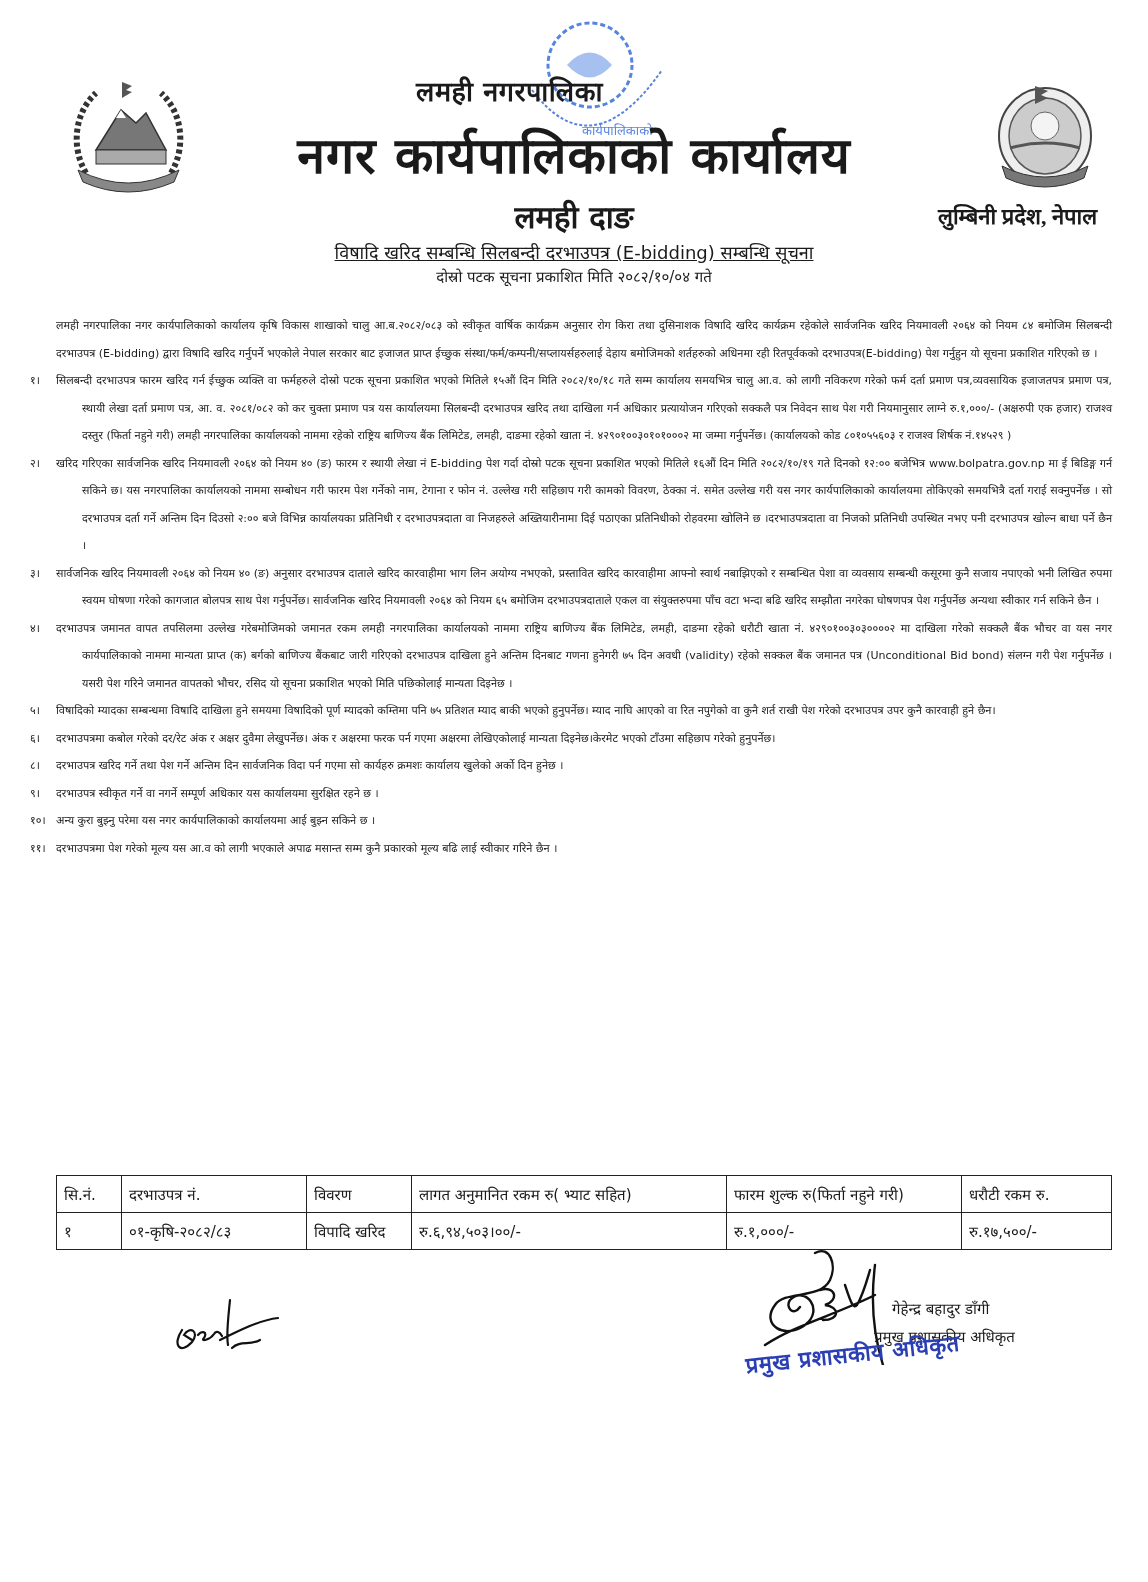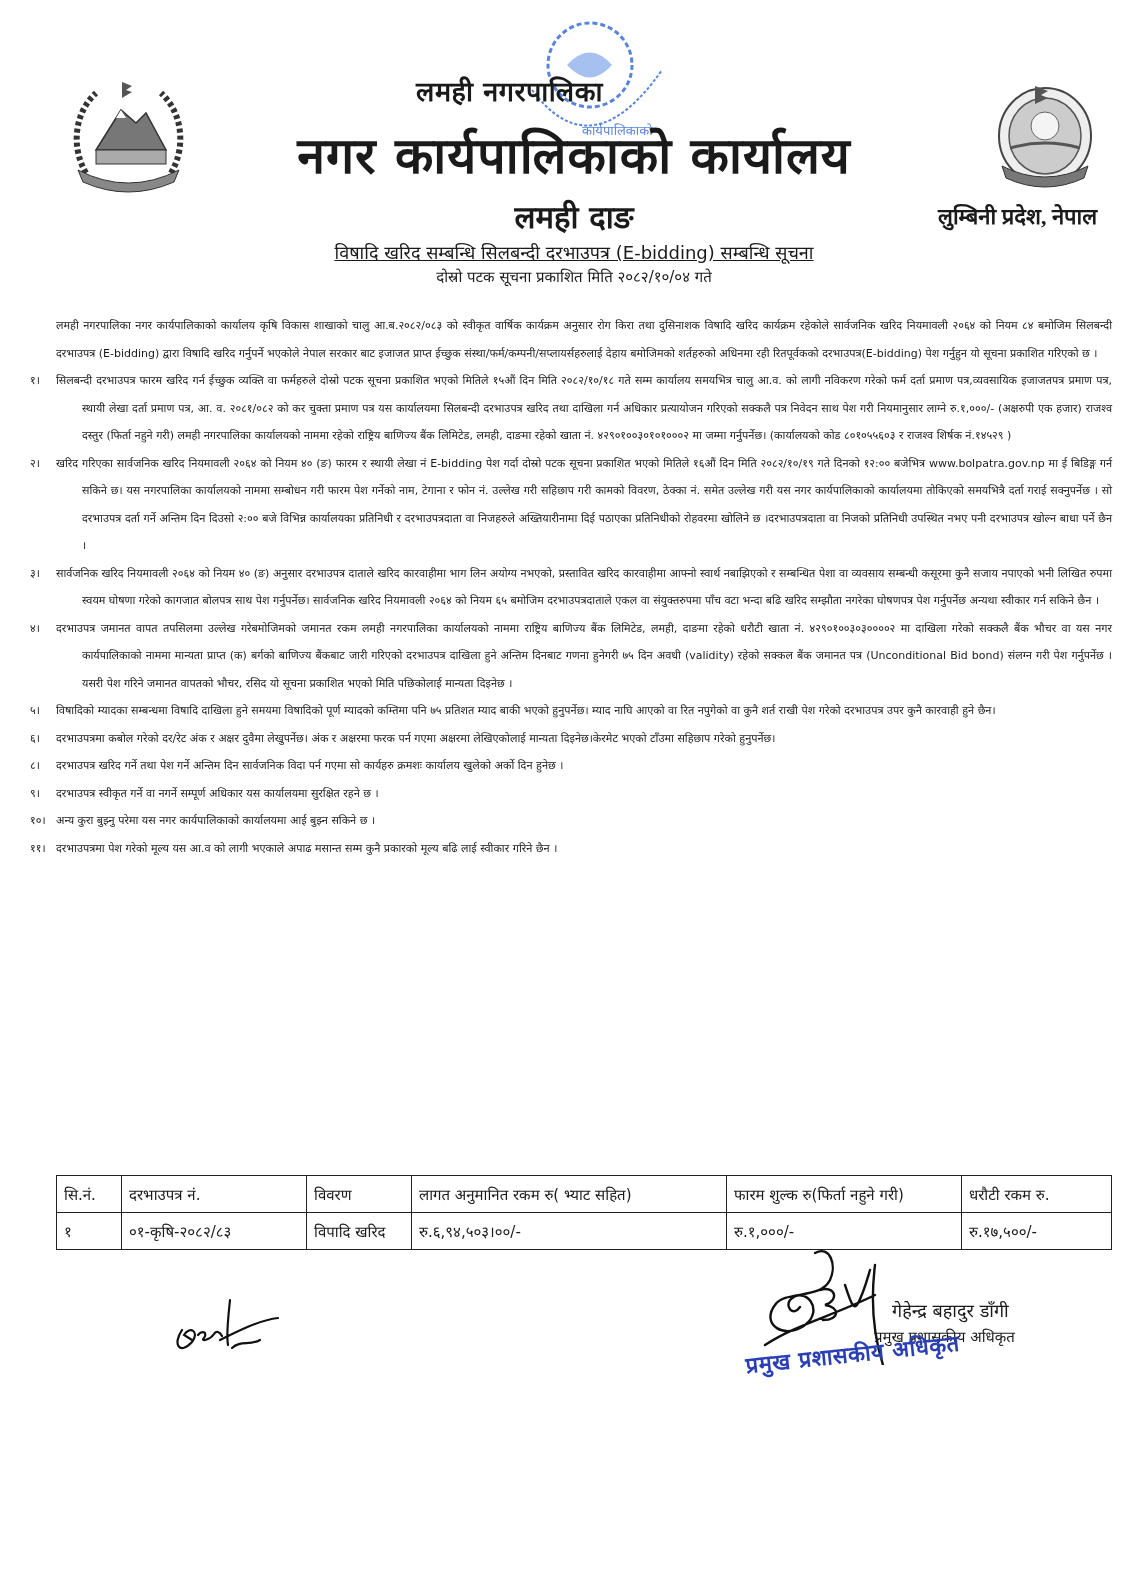--- a/index.html
+++ b/index.html
@@ -18,21 +18,21 @@
   .subject { left: 0; width: 1148px; top: 240px; text-align: center; font-size: 18px; font-weight: normal; text-decoration: underline; }
   .pubdate { left: 0; width: 1148px; top: 266px; text-align: center; font-size: 15px; }
   .content { left: 56px; top: 292px; width: 1056px; font-size: 11px; line-height: 27.5px; margin-top: 20px; }
   .intro { text-align: justify; text-indent: 0; margin: 0; }
   .cond { margin: 0; padding-left: 26px; text-indent: -26px; text-align: justify; }
   .cond .num { display: inline-block; min-width: 0; }
   table.tender { position: absolute; left: 56px; top: 1175px; width: 1056px; border-collapse: collapse; font-size: 15px; }
   table.tender th, table.tender td { border: 1.6px solid #222; padding: 4px 7px; text-align: left; font-weight: normal; height: 28px; }
   .sig-left { left: 170px; top: 1290px; width: 120px; height: 70px; }
   .sig-main { left: 745px; top: 1245px; width: 170px; height: 120px; }
-  .signer-name { left: 892px; top: 1298px; font-size: 18px; white-space: nowrap; }
+  .signer-name { left: 892px; top: 1298px; font-size: 15px; white-space: nowrap; }
   .signer-title { left: 874px; top: 1326px; font-size: 15px; white-space: nowrap; }
   .blue-stamp { left: 745px; top: 1338px; font-size: 22px; font-weight: bold; color: #2b3fb4; transform: rotate(-6deg); white-space: nowrap; letter-spacing: 0.5px; }
 </style>
 </head>
 <body>
 
 <div class="abs emblem-left">
   <svg width="125" height="120" viewBox="0 0 125 120">
     <g fill="none" stroke="#333" stroke-width="2">
       <path d="M20 95 C5 70 8 35 30 15" stroke-dasharray="4 3" stroke-width="6"></path>

